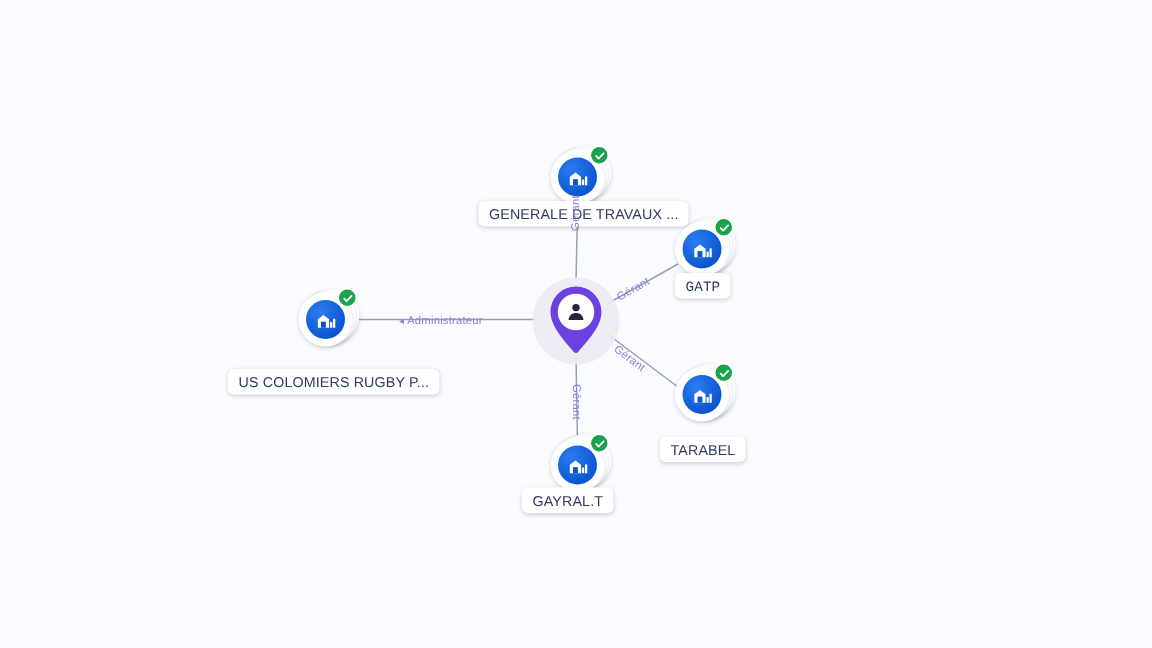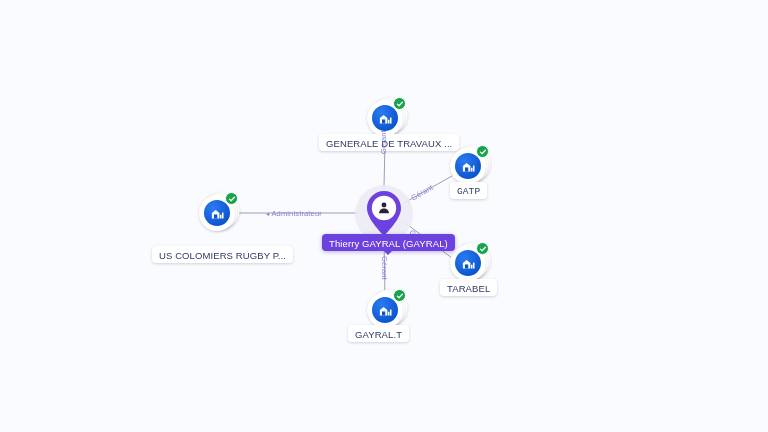--- a/index.html
+++ b/index.html
@@ -222,21 +222,21 @@
           <rect x="19.2" y="10.5" width="2.4" height="9.5" fill="#ffffff"></rect>
         </svg>
       </div>
     </div>
     <div class="verified-badge" style="right:-3px; top:-3px;">
       <svg width="8" height="8" viewBox="0 0 12 12">
         <path d="M2.2 6.2 L4.6 8.6 L9.6 3.4" stroke="#ffffff" stroke-width="1.9" fill="none" stroke-linecap="round" stroke-linejoin="round"></path>
       </svg>
     </div>
   </div>
-  <div class="node-label" style="left:440px; top:279px;">TARABEL</div>
+  <div class="node-label" style="left:440px; top:291px;">TARABEL</div>
 
   <div class="company-node" style="left:367px; top:292px;">
     <div class="stack-card c2"></div>
     <div class="stack-card c1"></div>
     <div class="stack-card c0">
       <div class="node-disc">
         <svg width="15" height="15" viewBox="0 0 24 24">
           <path d="M3 20 V11 L9 6.5 L15 11 V20 Z" fill="#ffffff"></path>
           <rect x="6.4" y="13.5" width="5.2" height="6.5" fill="#0a55cf"></rect>
           <rect x="16" y="14" width="2.4" height="6" fill="#ffffff"></rect>
@@ -282,21 +282,20 @@
       <circle cx="20" cy="19" r="12.2" fill="#ffffff"></circle>
     </svg>
     <span style="position:absolute; left:12px; top:11px;">
       <svg width="16" height="16" viewBox="0 0 24 24">
         <circle cx="12" cy="7.6" r="3.7" fill="#25243a"></circle>
         <path d="M4.6 20 C4.6 15.6 8 12.9 12 12.9 C16 12.9 19.4 15.6 19.4 20 Z" fill="#25243a"></path>
       </svg>
     </span>
   </div>
 
-  <div class="node-label primary" style="left:322px; top:234px;">Thierry GAYRAL (GAYRAL)</div>
 
   <div class="edge-label" style="left:266px; top:210px;">
     <span class="arrow">◂</span><span>Administrateur</span>
   </div>
 
   <div class="edge-label edge-label-rot" style="left:382px; top:148px; transform: rotate(-90deg); transform-origin: 2px 4px;">
     <span>Gérant</span>
   </div>
 
   <div class="edge-label edge-label-rot" style="left:412px; top:195px; transform: rotate(-30deg); transform-origin: 0 4px;">

